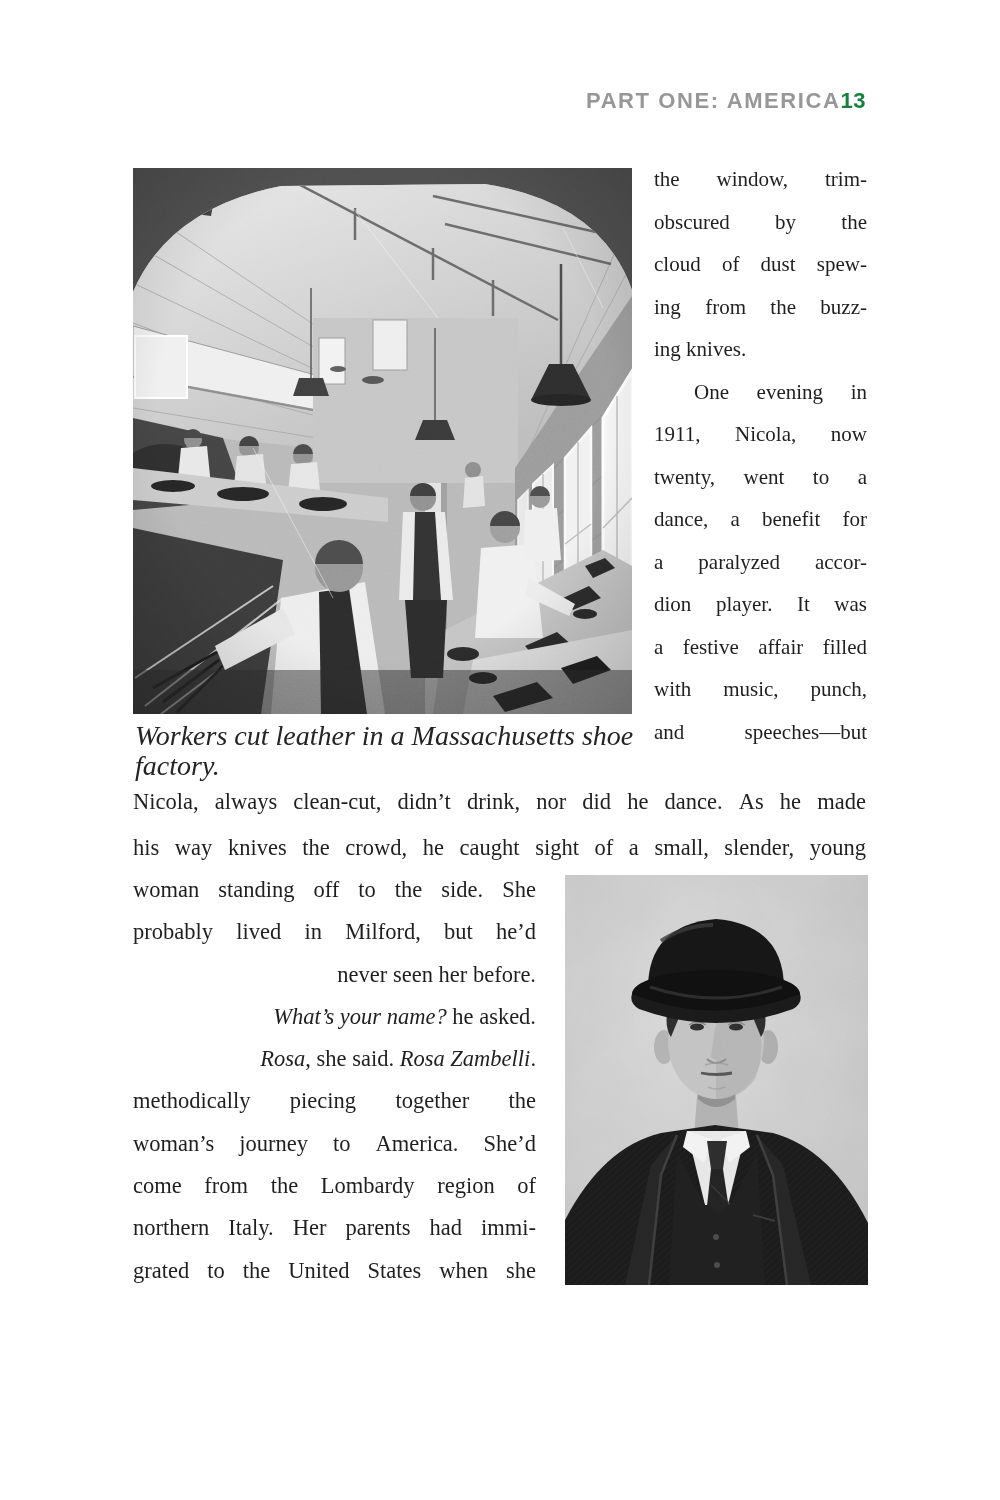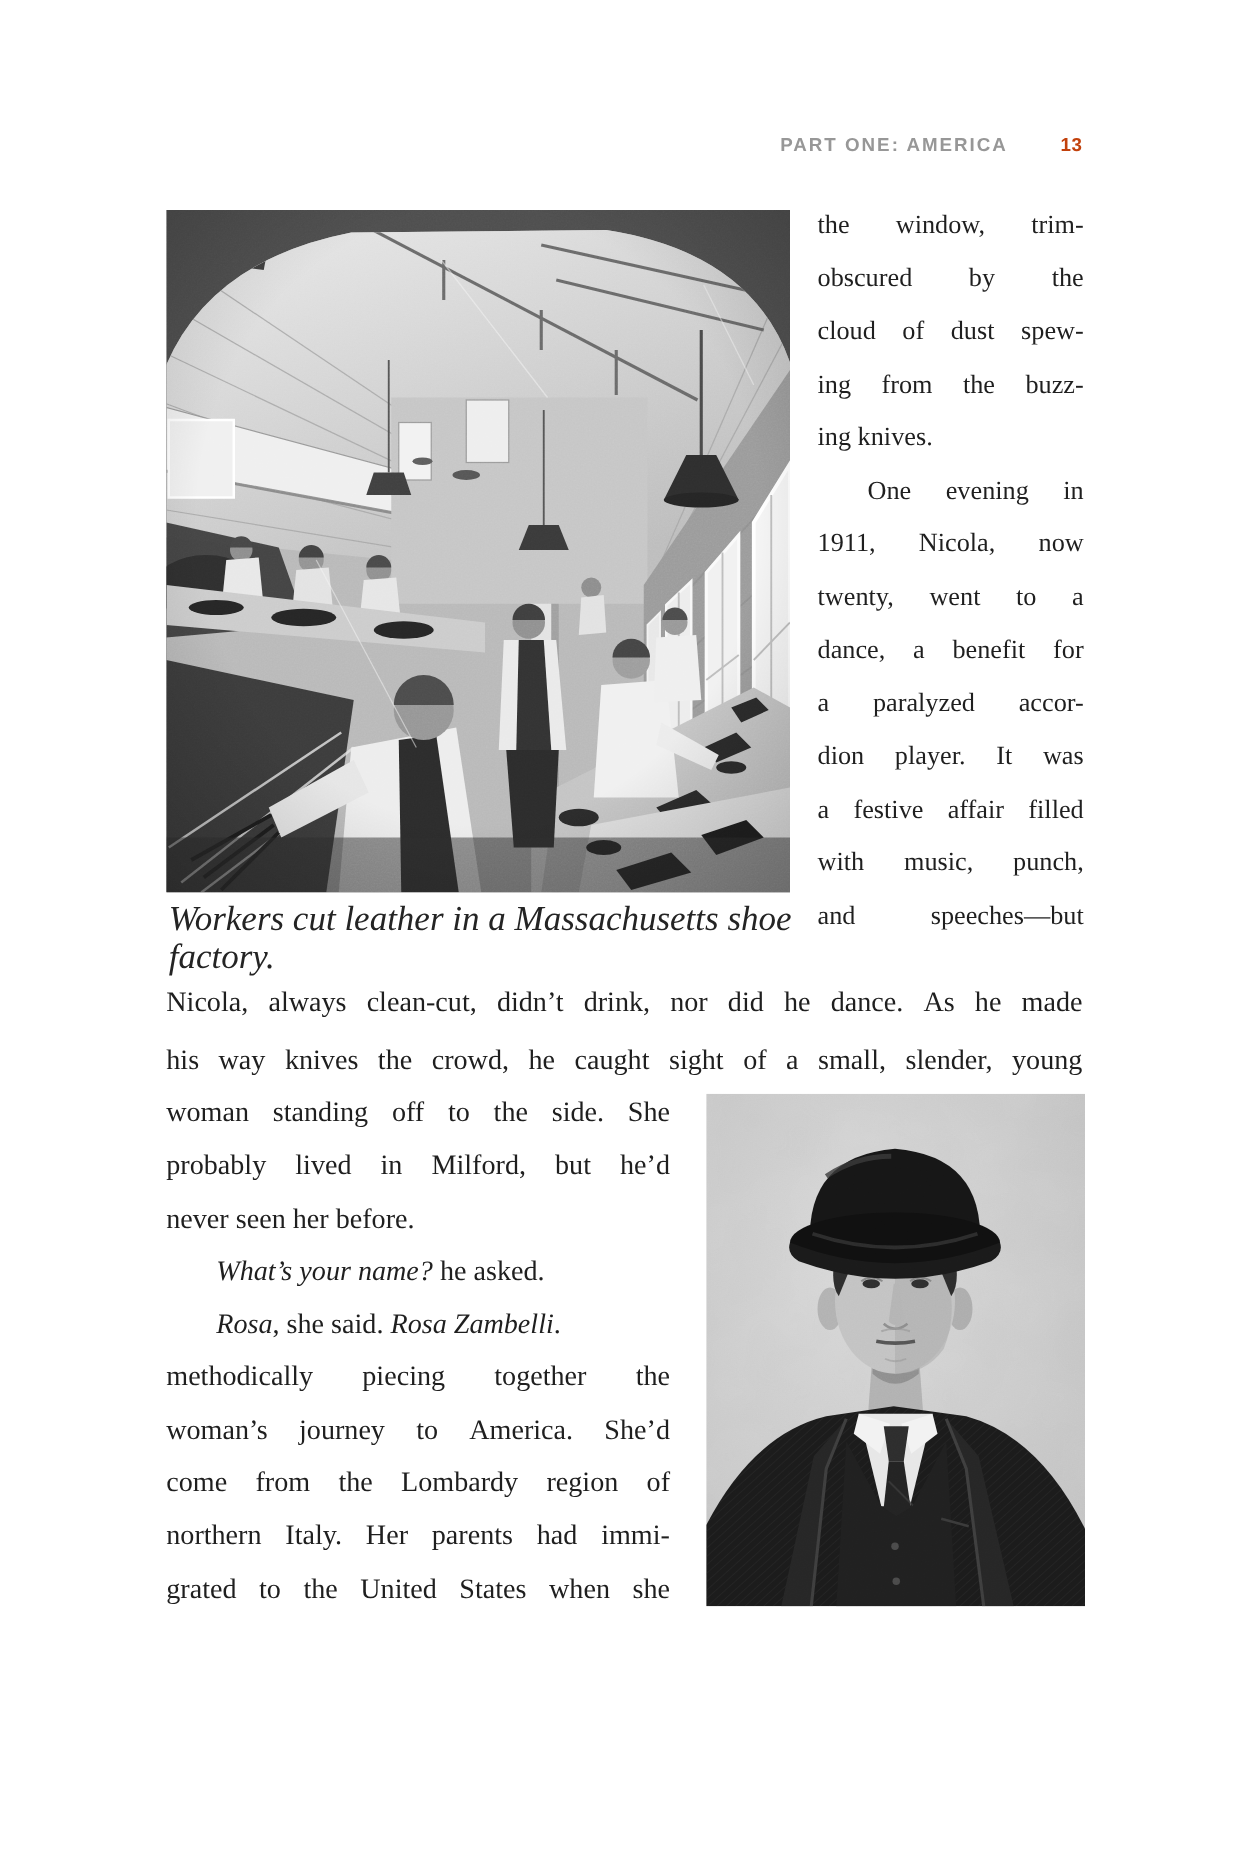--- a/index.html
+++ b/index.html
@@ -3,46 +3,46 @@
 <meta charset="utf-8">
 <style>
   html,body { margin:0; padding:0; background:#ffffff; }
   .page {
     position:relative; width:1000px; height:1500px; background:#ffffff;
     font-family:"Liberation Serif", serif; color:#1f1f1f; overflow:hidden;
   }
   
   .running-head {
     position:absolute; top:88px; left:0; right:134px;
-    display:flex; justify-content:flex-end; align-items:baseline; gap:42px;
-    font-family:"Liberation Sans", sans-serif; font-weight:bold; font-size:15px;
+    display:flex; justify-content:flex-end; align-items:baseline; 
+    font-family:"Liberation Sans", sans-serif; font-weight:bold; font-size:22px;
   }
   .part-label { color:#979797; letter-spacing:1.6px; }
-  .folio { color:#c2410c; letter-spacing:0.5px;margin-top:20px; }
+  .folio { color:#15803d; letter-spacing:0.5px; }
 
   
   .figure-factory { position:absolute; left:133px; top:168px; width:499px; height:546px; }
   .figure-portrait { position:absolute; left:565px; top:875px; width:303px; height:410px; }
   .figure-factory svg, .figure-portrait svg { display:block; }
 
   .caption { font-style:italic; font-size:28px; color:#242424; line-height:30px; }
   .caption-factory { position:absolute; left:135px; top:721px; width:540px; }
   .caption-portrait { position:absolute; left:569px; top:1288px; width:320px; }
 
   
   .tline { height:42.5px; line-height:42.5px; white-space:nowrap; }
   .tline.just { display:flex; justify-content:space-between; white-space:normal; }
   .tline.ind { padding-left:40px; }
   .it { font-style:italic; }
 
   .col-right { position:absolute; left:654px; top:158px; width:213px; font-size:21px; }
   .full-para { position:absolute; left:133px; top:779px; width:733px; font-size:22.5px; }
   .full-para .tline { height:46px; line-height:46px; }
   .col-left  { position:absolute; left:133px; top:869px; width:403px; font-size:22.5px; }
-  .col-left .tline { height:42.3px; line-height:42.3px; }
+  .col-left .tline { height:42.3px; line-height:42.3px;text-align:right; }
 </style>
 </head>
 <body>
 
 <div class="page">
 
   <div class="running-head">
     <span class="part-label">PART ONE: AMERICA</span>
     <span class="folio">13</span>
   </div>

